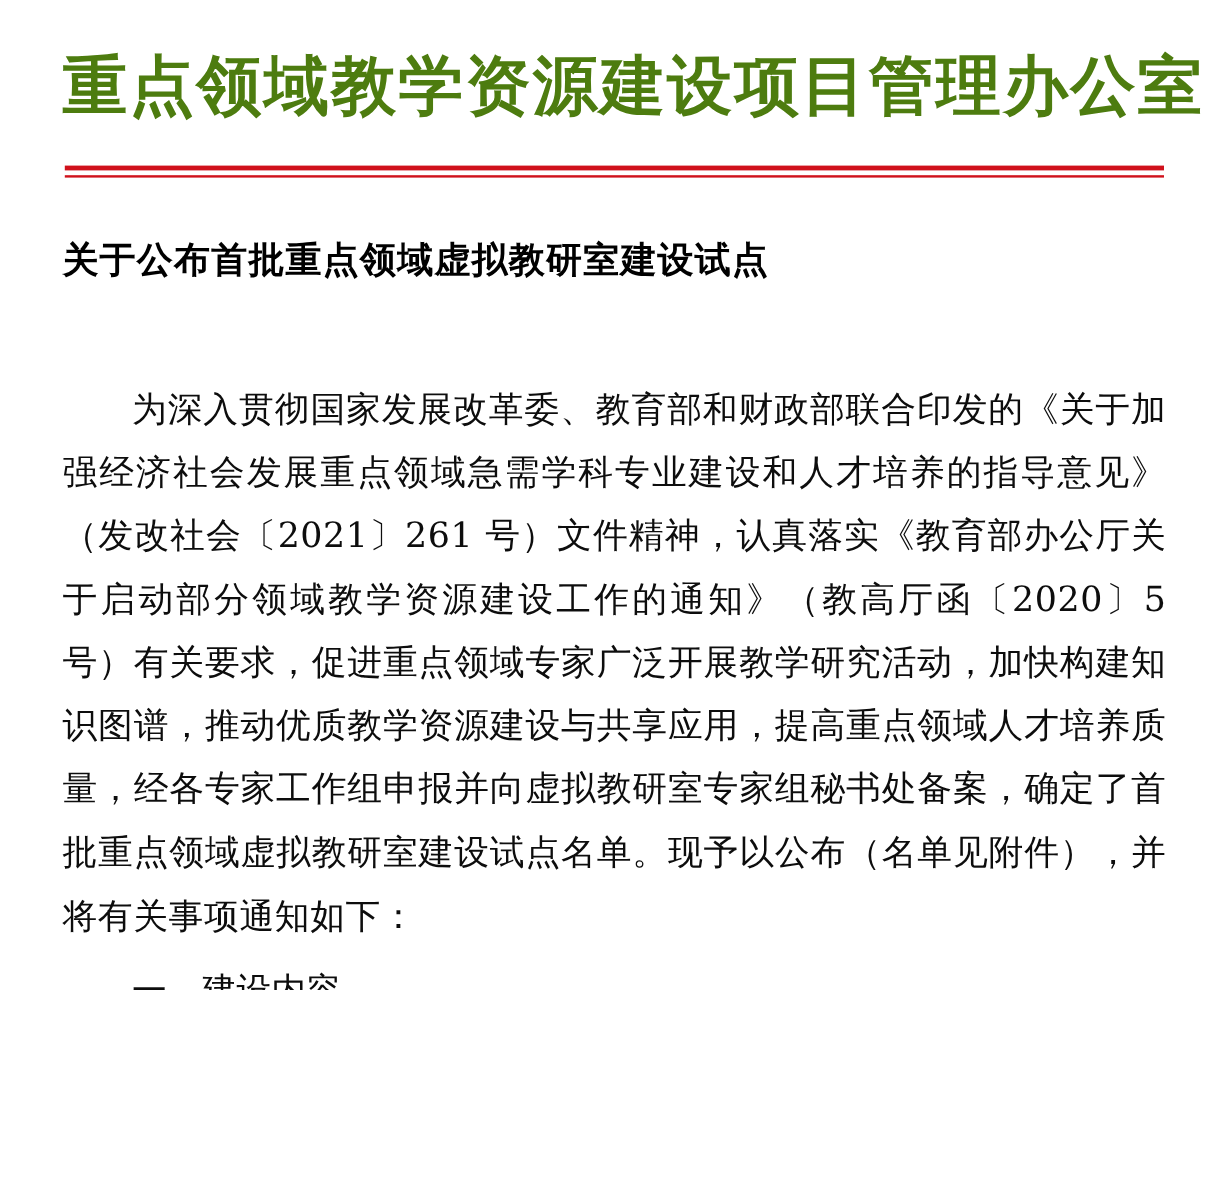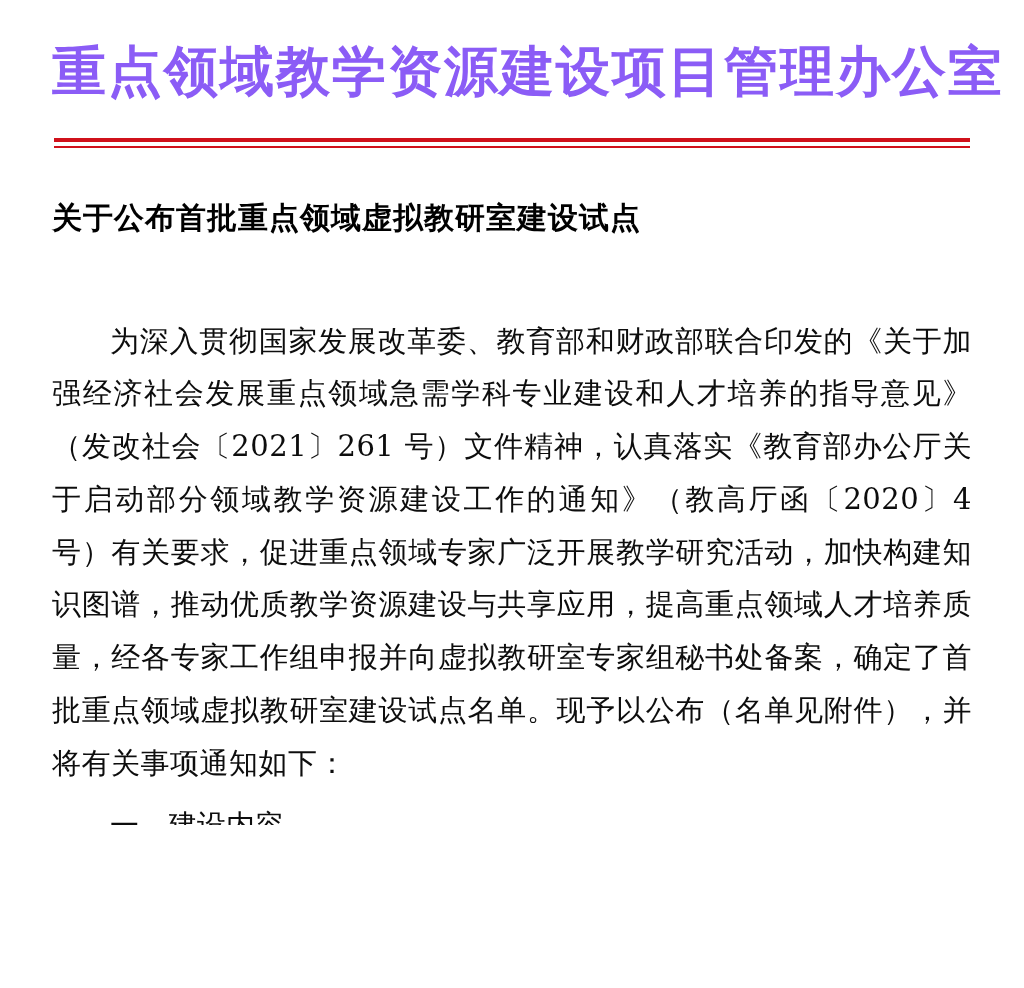--- a/index.html
+++ b/index.html
@@ -17,21 +17,21 @@
   .page {
     position: relative;
     width: 1024px;
     height: 988px;
     box-sizing: border-box;
     padding: 0 52px;
   }
   .letterhead {
     margin-top: 40px;
     text-align: center;
-    color: #8b5cf6;
+    color: #4d7c0f;
     font-family: "DejaVu Serif", "Liberation Serif", serif;
     font-weight: bold;
     font-size: 54px;
     letter-spacing: 2px;
     line-height: 1.15;
     white-space: nowrap;
   }
   .rule-wrap {
     margin-top: 36px;
     padding: 0 2px;
@@ -93,18 +93,18 @@
   <div class="rule-wrap">
     <div class="rule-thick"></div>
     <div class="rule-thin"></div>
   </div>
 
   <div class="doc-title">
     <span class="line">关于公布首批重点领域虚拟教研室建设试点</span>
   </div>
 
   <div class="body-text">
-    <p>为深入贯彻国家发展改革委、教育部和财政部联合印发的《关于加强经济社会发展重点领域急需学科专业建设和人才培养的指导意见》（发改社会〔2021〕261 号）文件精神，认真落实《教育部办公厅关于启动部分领域教学资源建设工作的通知》（教高厅函〔2020〕4 号）有关要求，促进重点领域专家广泛开展教学研究活动，加快构建知识图谱，推动优质教学资源建设与共享应用，提高重点领域人才培养质量，经各专家工作组申报并向虚拟教研室专家组秘书处备案，确定了首批重点领域虚拟教研室建设试点名单。现予以公布（名单见附件），并将有关事项通知如下：</p>
+    <p>为深入贯彻国家发展改革委、教育部和财政部联合印发的《关于加强经济社会发展重点领域急需学科专业建设和人才培养的指导意见》（发改社会〔2021〕261 号）文件精神，认真落实《教育部办公厅关于启动部分领域教学资源建设工作的通知》（教高厅函〔2020〕5 号）有关要求，促进重点领域专家广泛开展教学研究活动，加快构建知识图谱，推动优质教学资源建设与共享应用，提高重点领域人才培养质量，经各专家工作组申报并向虚拟教研室专家组秘书处备案，确定了首批重点领域虚拟教研室建设试点名单。现予以公布（名单见附件），并将有关事项通知如下：</p>
   </div>
 
   <div class="tail">一、建设内容</div>
 
 </div>
 
 </body></html>

